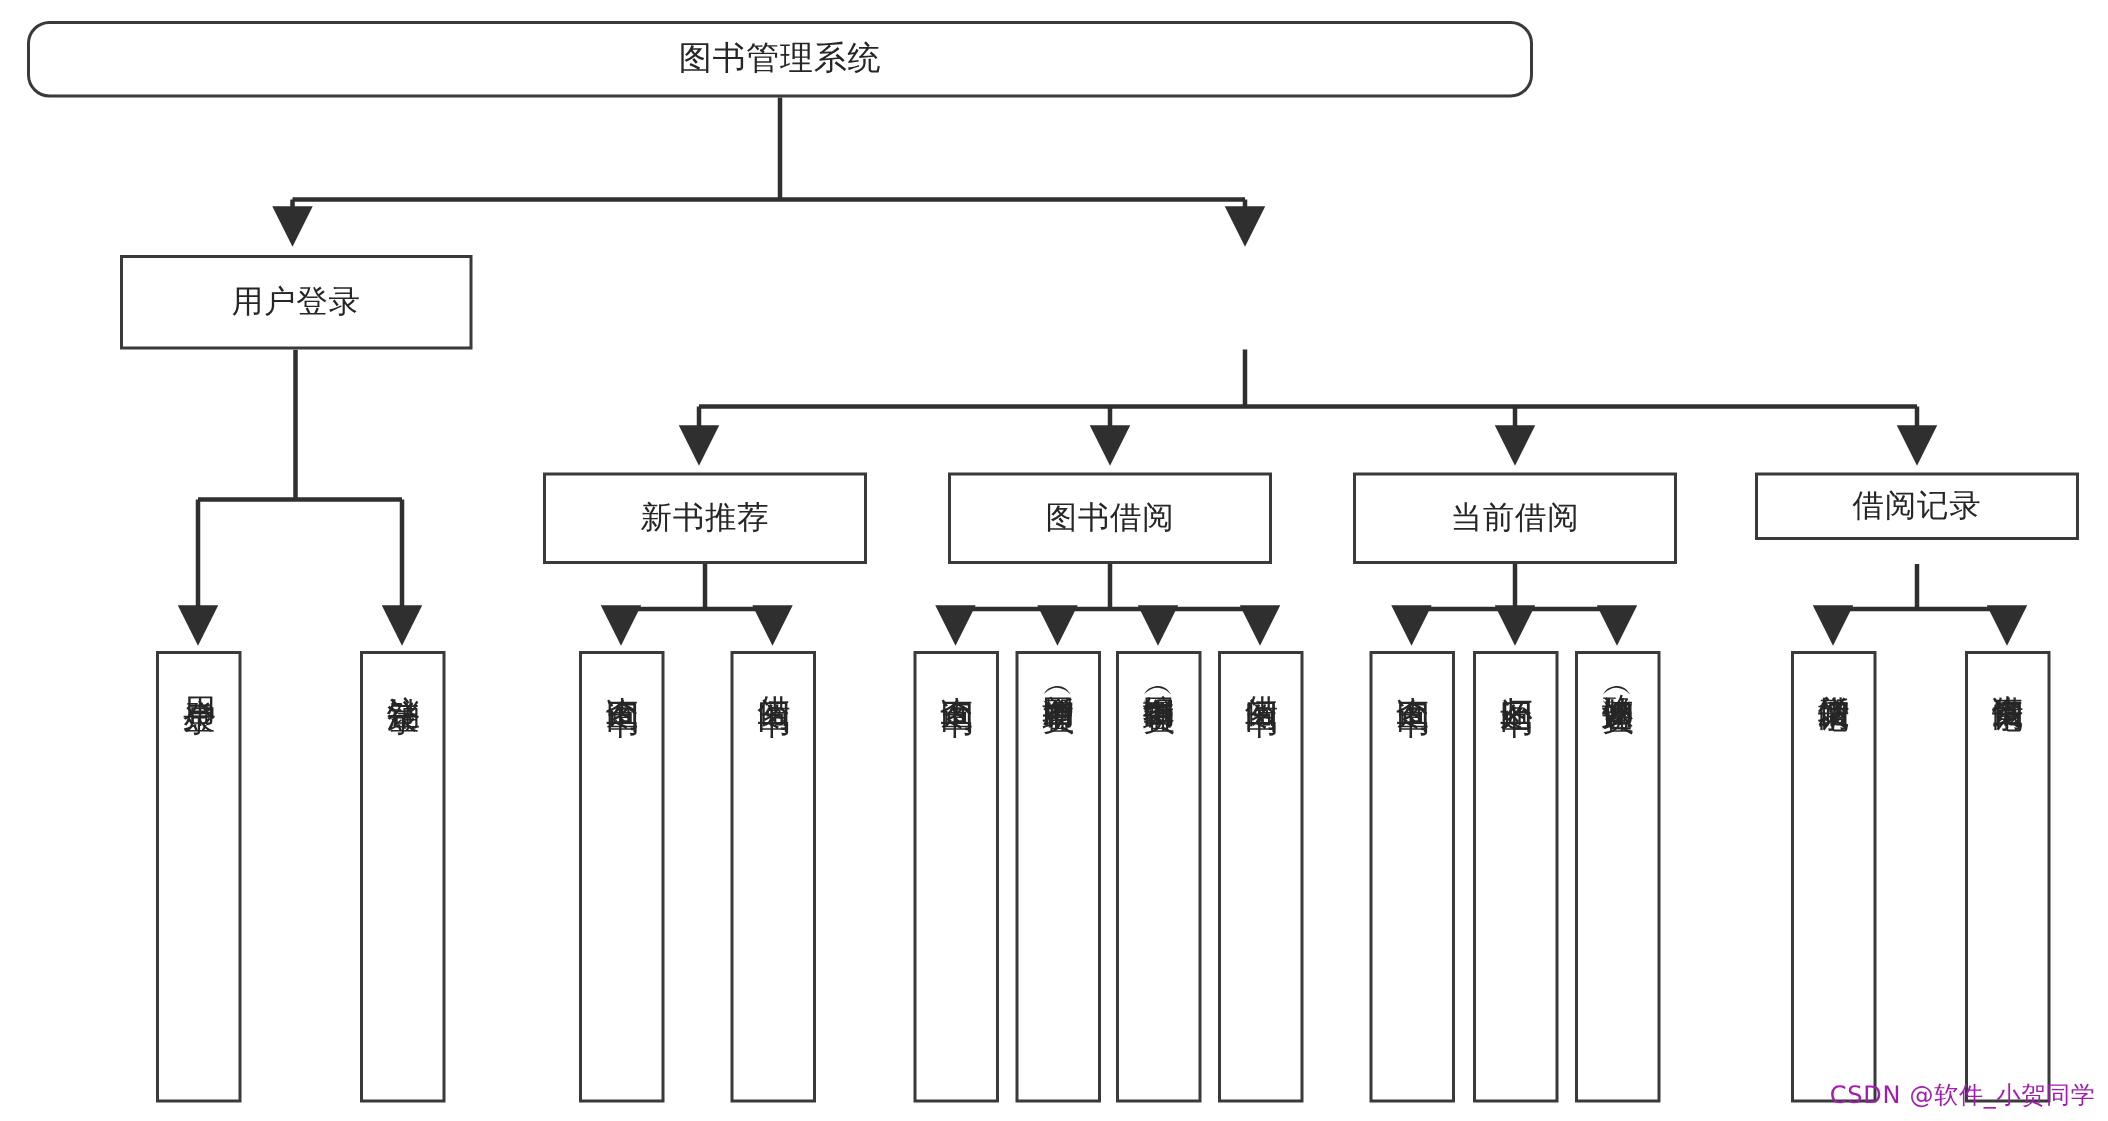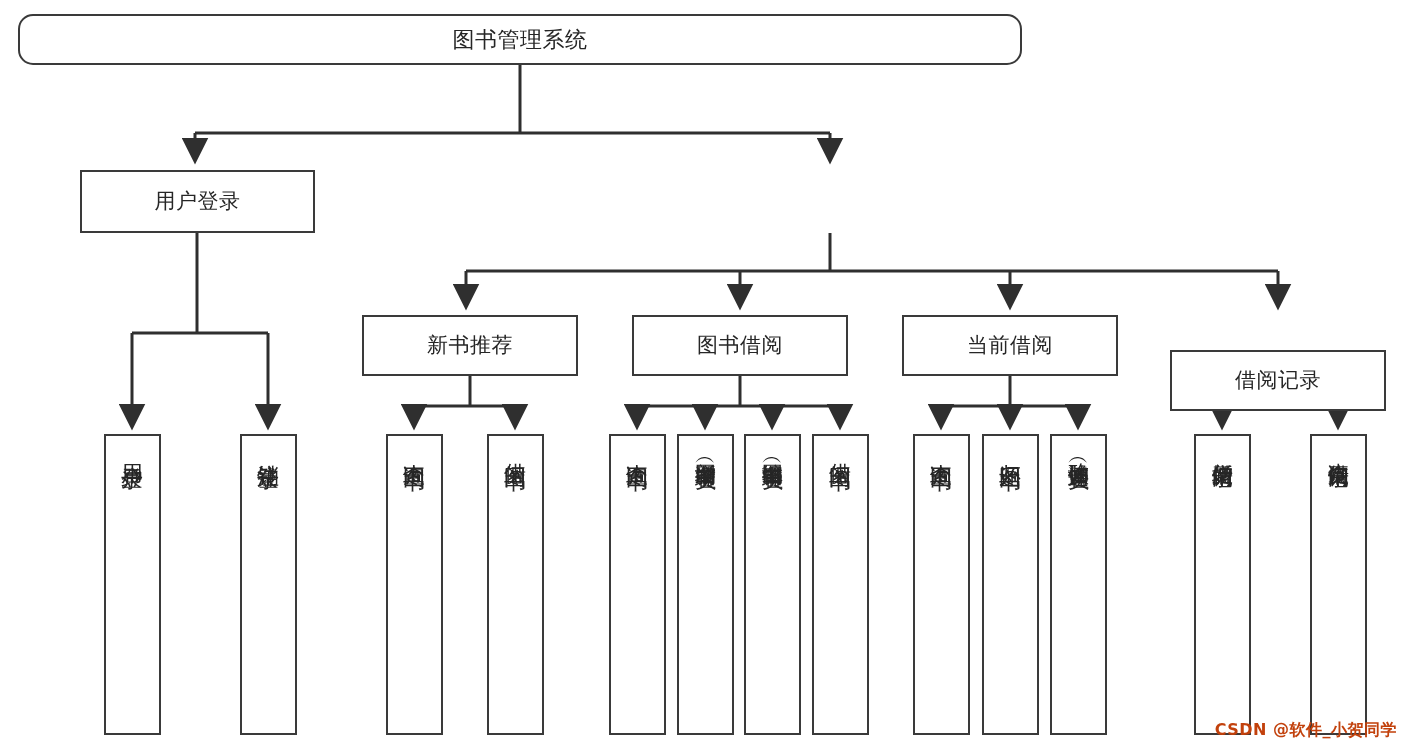--- a/index.html
+++ b/index.html
@@ -68,24 +68,23 @@
   .node.vert.tall .label {
     font-size: 21px;
     letter-spacing: 1px;
   }
   
   #watermark {
     position: absolute;
     right: 8px;
     bottom: 6px;
     font-size: 16px;
-    color: #c2410c;
+    color: #a21caf;
     letter-spacing: 0.5px;
     white-space: nowrap;
-    font-weight: bold;
   }
 </style>
 </head>
 <body>
 
 <div id="diagram-root">
 
   <svg id="connectors" viewBox="0 0 1405 747" width="1405" height="747">
     <defs>
       <marker id="arrow" viewBox="0 0 12 12" refX="10" refY="6" markerWidth="9" markerHeight="9" orient="auto-start-reverse">
@@ -150,21 +149,21 @@
   </div>
 
   <div class="node horiz" style="left:902px; top:315px; width:216px; height:61px;">
     <span class="label">当前借阅</span>
   </div>
 
   <div class="node horiz" style="left:632px; top:315px; width:216px; height:61px;">
     <span class="label">图书借阅</span>
   </div>
 
-  <div class="node horiz" style="left:1170px; top:315px; width:216px; height:61px;margin-top:35px;">
+  <div class="node horiz" style="left:1170px; top:315px; width:216px; height:45px;">
     <span class="label">借阅记录</span>
   </div>
 
   <div class="node vert" style="left:104px; top:434px; width:57px; height:301px;">
     <span class="label">用户登录</span>
   </div>
 
   <div class="node vert" style="left:240px; top:434px; width:57px; height:301px;">
     <span class="label">注销登录</span>
   </div>

